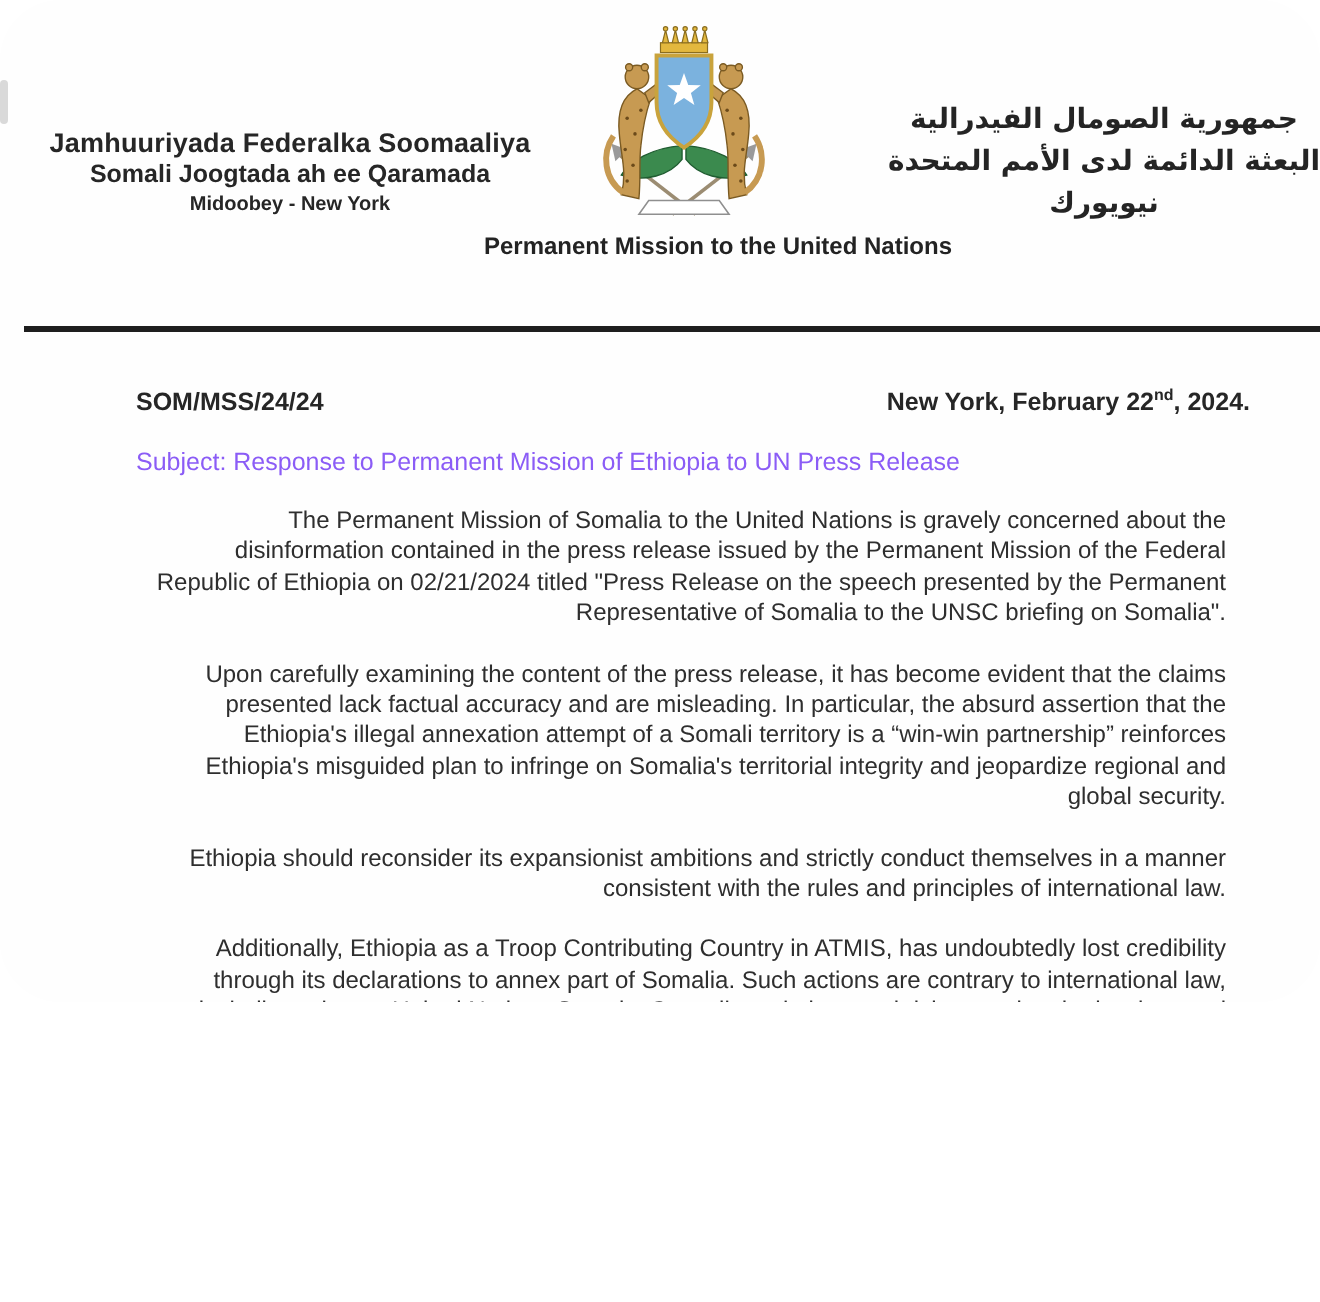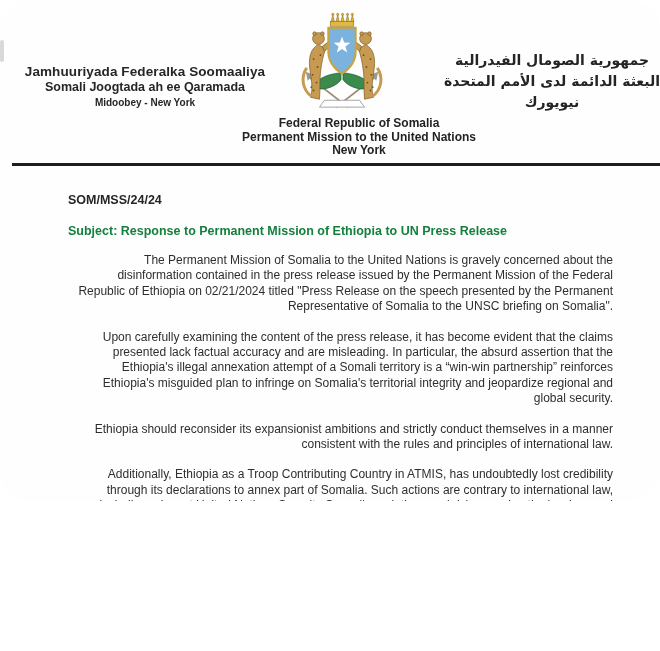--- a/index.html
+++ b/index.html
@@ -46,21 +46,21 @@
     background:#1e1e1e; border:none; margin:0;
   }
   .ref-row {
     position:absolute; left:68px; top:173px; width:557px;
     display:flex; justify-content:space-between; align-items:baseline;
     font-weight:bold; font-size:12.5px; color:#262626;margin-top:20px;
   }
   .ref-row sup { font-size:8px; }
   .subject {
     position:absolute; left:68px; top:224px;
-    font-weight:bold; font-size:12.5px; color:#15803d;
+    font-weight:normal; font-size:12.5px; color:#8b5cf6;
   }
   .body-text {
     position:absolute; left:68px; top:253px; width:545px;
     font-size:12px; line-height:15.4px; color:#2e2e2e;
     text-align:right;
   }
   .para { margin:0 0 15px 0; }
 </style>
 </head>
 <body>
@@ -141,29 +141,28 @@
     <polygon points="50,25 52.17,31.01 58.56,31.22 53.52,35.14 55.29,41.28 50,37.7 44.71,41.28 46.48,35.14 41.44,31.22 47.83,31.01" fill="#ffffff"></polygon>
   </svg>
 
   <div class="lh-arabic">
     <div>جمهورية الصومال الفيدرالية</div>
     <div>البعثة الدائمة لدى الأمم المتحدة</div>
     <div>نيويورك</div>
   </div>
 
   <div class="lh-english">
-    <div>Federal Republic of Somalia</div>
     <div>Permanent Mission to the United Nations</div>
-    <div>New York</div>
   </div>
 
   <div class="rule"></div>
 
   <div class="ref-row">
     <span>SOM/MSS/24/24</span>
+    <span><span>New York, February 22</span><sup>nd</sup><span>, 2024.</span></span>
   </div>
 
   <div class="subject">Subject: Response to Permanent Mission of Ethiopia to UN Press Release</div>
 
   <div class="body-text">
     <p class="para">The Permanent Mission of Somalia to the United Nations is gravely concerned about the disinformation contained in the press release issued by the Permanent Mission of the Federal Republic of Ethiopia on 02/21/2024 titled "Press Release on the speech presented by the Permanent Representative of Somalia to the UNSC briefing on Somalia".</p>
     <p class="para">Upon carefully examining the content of the press release, it has become evident that the claims presented lack factual accuracy and are misleading. In particular, the absurd assertion that the Ethiopia's illegal annexation attempt of a Somali territory is a “win-win partnership” reinforces Ethiopia's misguided plan to infringe on Somalia's territorial integrity and jeopardize regional and global security.</p>
     <p class="para">Ethiopia should reconsider its expansionist ambitions and strictly conduct themselves in a manner consistent with the rules and principles of international law.</p>
     <p class="para">Additionally, Ethiopia as a Troop Contributing Country in ATMIS, has undoubtedly lost credibility through its declarations to annex part of Somalia. Such actions are contrary to international law, including relevant United Nations Security Council resolutions and risk reversing the hard-earned gains in the fight against Al-Shabaab in the last two decades.</p>
   </div>

